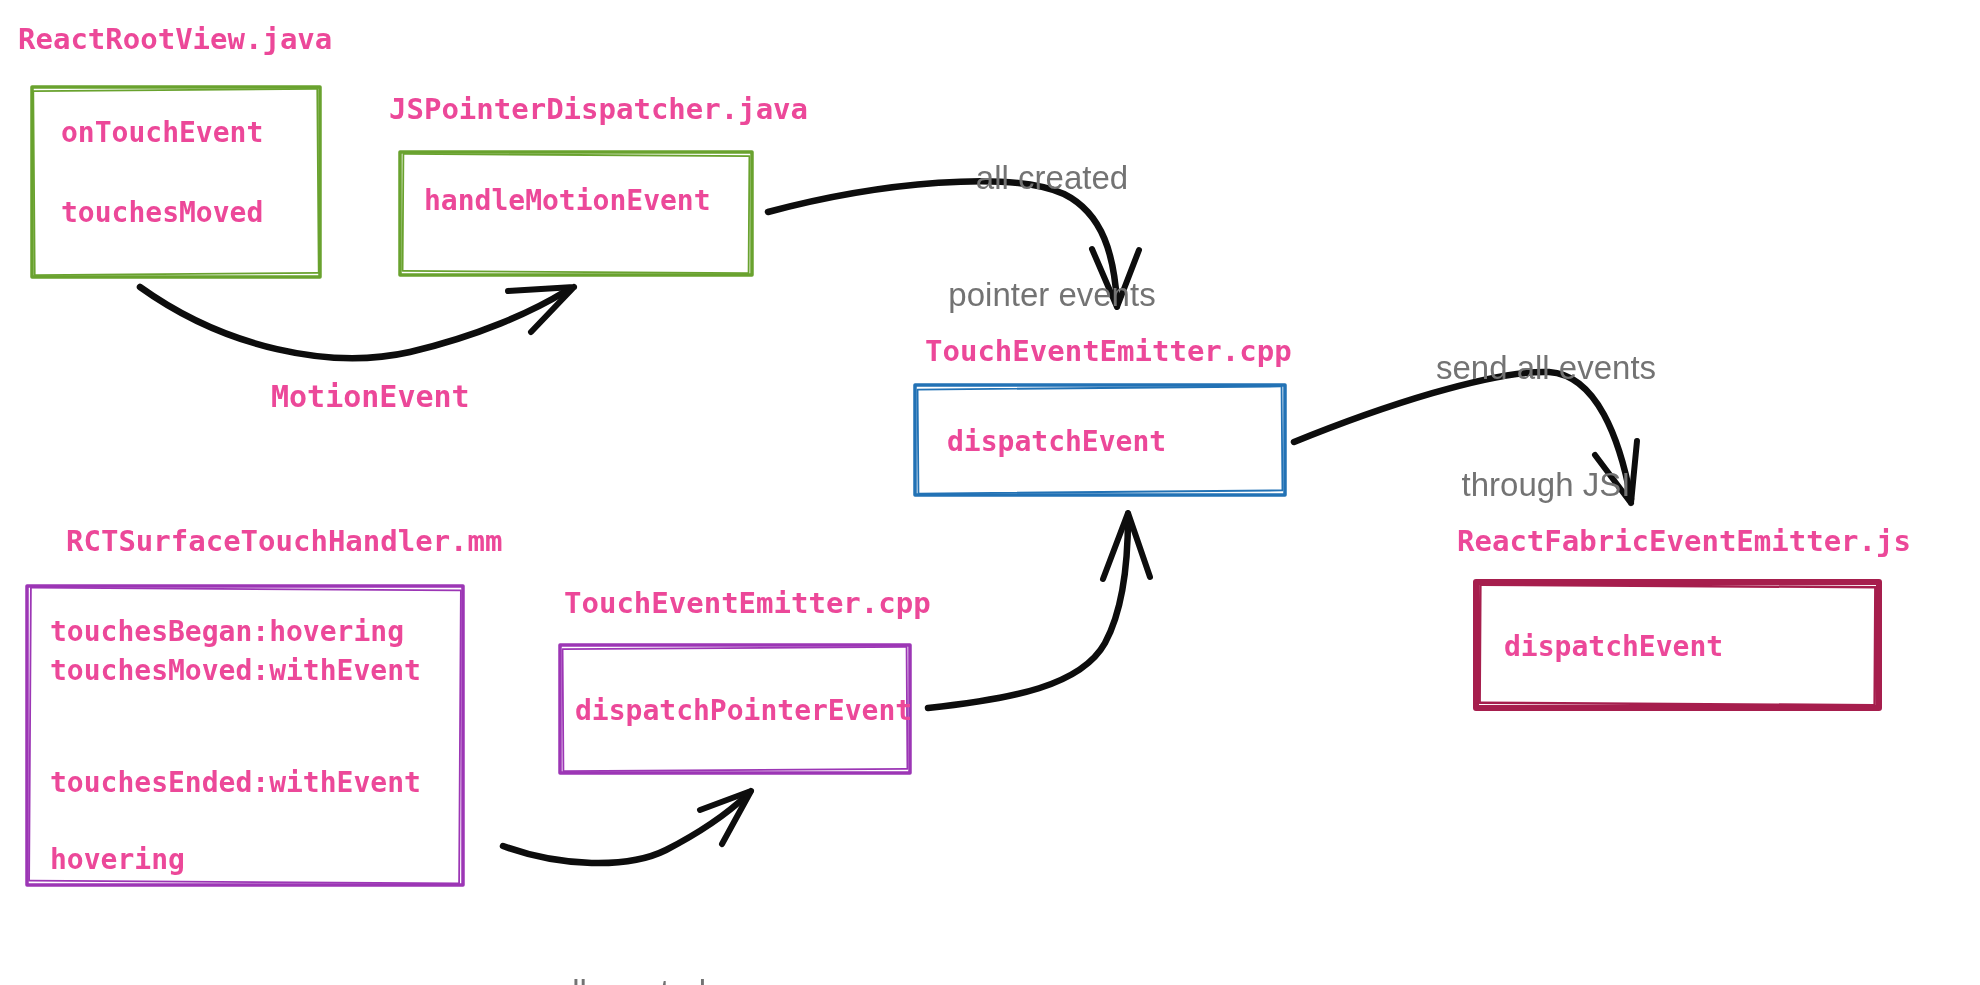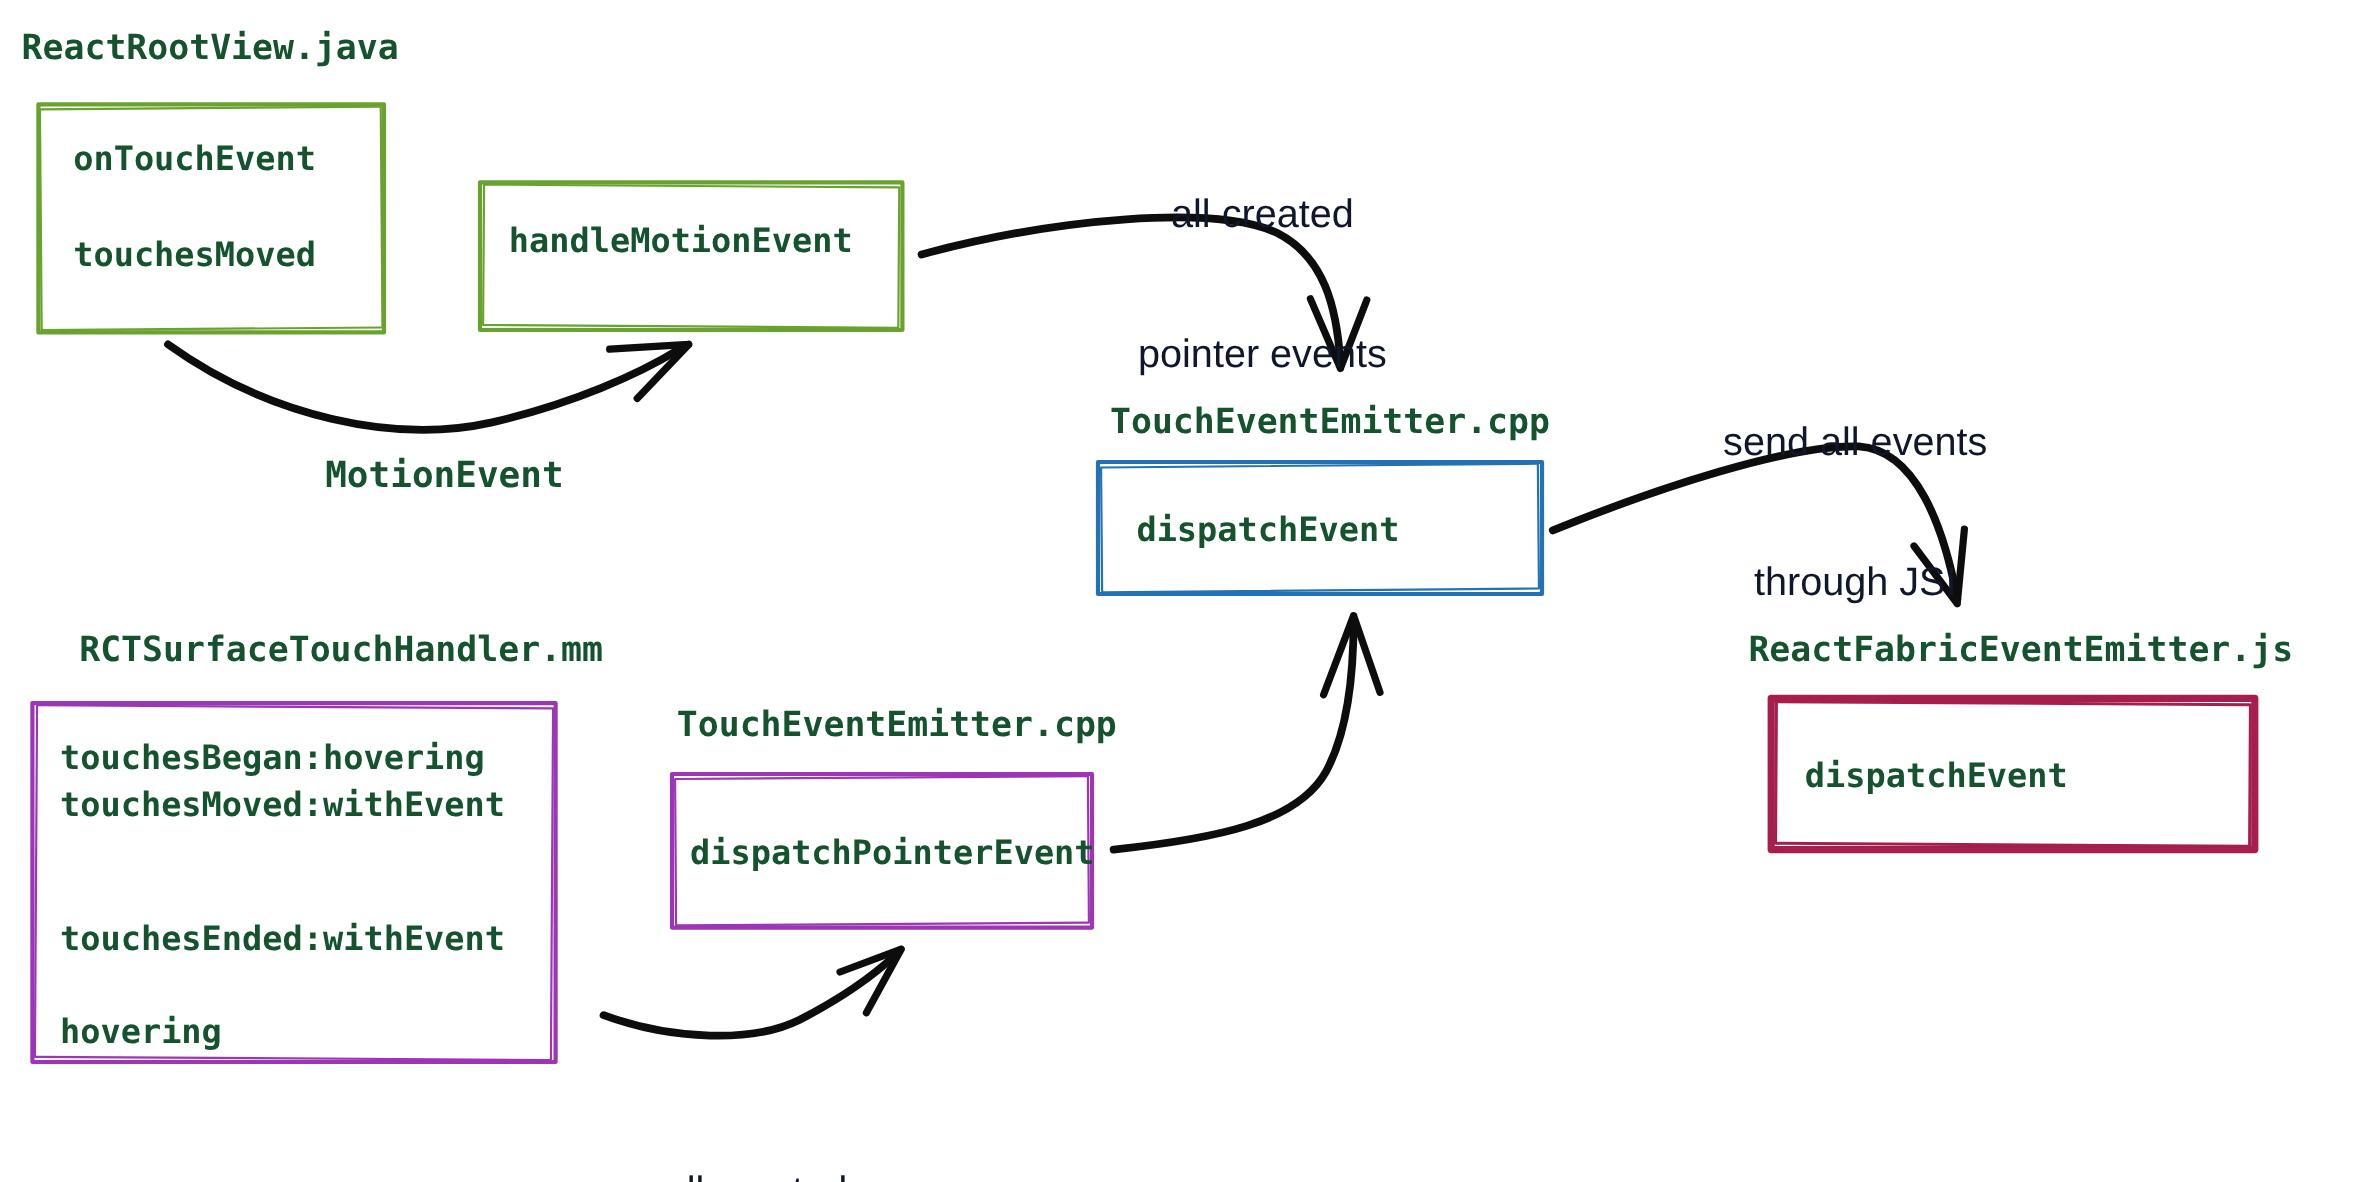--- a/index.html
+++ b/index.html
@@ -9,29 +9,29 @@
     background:#ffffff;
     overflow:hidden;
     font-family:"Liberation Sans", sans-serif;
     color:#111111;
   }
   .layer{position:absolute;left:0;top:0;}
   .txt{position:absolute;white-space:pre;}
   .mono{
     font-family:"DejaVu Sans Mono","Liberation Mono",monospace;
     font-weight:bold;
-    color:#14532d;
+    color:#ec4899;
   }
   .node-title{font-size:29px;line-height:30px;}
   .node-item{font-size:28px;line-height:30px;text-align:center;}
   .edge-label{
     font-size:33px;line-height:39px;
     text-align:center;
     transform:translateX(-50%);
-    color:#0f172a;
+    color:#737373;
   }
   .edge-label-mono{font-size:30px;line-height:32px;}
   svg .sketch{fill:none;stroke-linecap:round;stroke-linejoin:round;}
   svg .arrow{fill:none;stroke:#0d0d0d;stroke-width:6.5;stroke-linecap:round;stroke-linejoin:round;}
   svg .arrowhead{fill:none;stroke:#0d0d0d;stroke-width:6;stroke-linecap:round;}
 </style>
 </head>
 <body>
 
 <div class="canvas">
@@ -89,20 +89,21 @@
     </g>
 
     <g>
       <path class="arrow" d="M503,846 C560,867 628,869 666,850 C701,832 728,813 747,795"></path>
       <path class="arrowhead" d="M751,791 L700,810 M751,791 L722,844"></path>
     </g>
   </svg>
 
   <div class="txt mono node-title" style="left:18px;top:24px;">ReactRootView.java</div>
 
+  <div class="txt mono node-title" style="left:389px;top:94px;">JSPointerDispatcher.java</div>
 
   <div class="txt mono node-title" style="left:925px;top:336px;">TouchEventEmitter.cpp</div>
 
   <div class="txt mono node-title" style="left:1457px;top:526px;">ReactFabricEventEmitter.js</div>
 
   <div class="txt mono node-title" style="left:18px;top:526px;margin-left:48px;">RCTSurfaceTouchHandler.mm</div>
 
   <div class="txt mono node-title" style="left:564px;top:588px;">TouchEventEmitter.cpp</div>
 
   <div class="txt mono node-item" style="left:61px;top:118px;">onTouchEvent</div>

